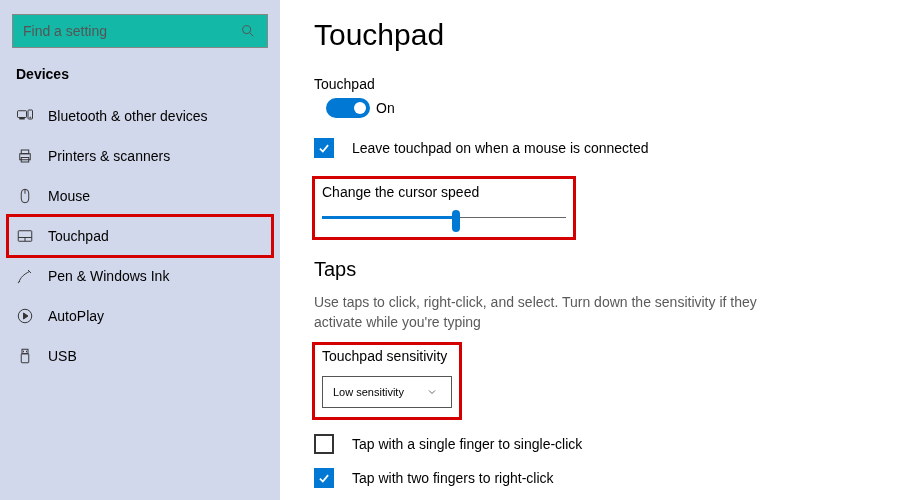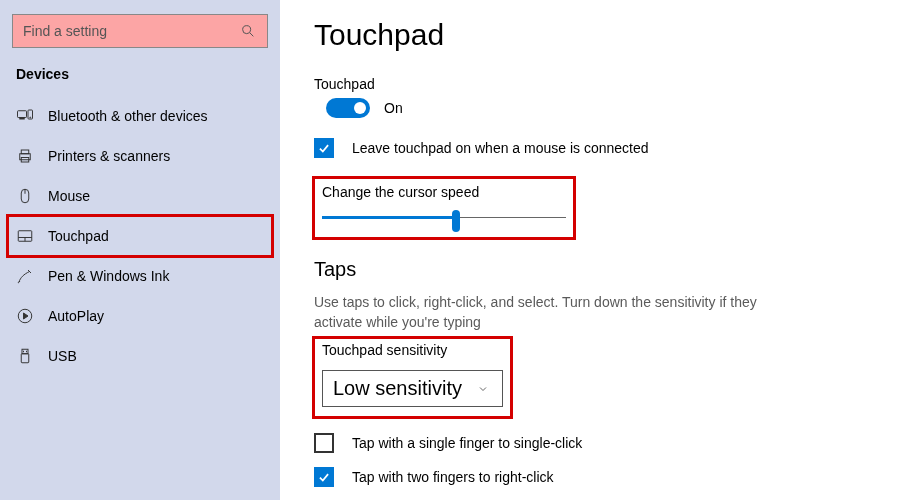--- a/index.html
+++ b/index.html
@@ -30,21 +30,21 @@
     width: 18px;
     height: 18px;
     display: inline-flex;
     align-items: center;
     justify-content: center;
     color: #333;
   }
   .search-box {
     margin: 2px 4px 14px 4px;
     border: 1px solid #888;
-    background: #fca5a5;
+    background: #14b8a6;
     display: flex;
     align-items: center;
     padding: 0 10px;
     height: 34px;
   }
   .search-box input {
     flex: 1;
     border: none;
     background: transparent;
     font-size: 14px;
@@ -82,21 +82,21 @@
     font-size: 30px;
     margin-bottom: 24px;
   }
   .sub-label {
     font-size: 14px;
     margin-bottom: 6px;
   }
   .toggle-row {
     display: flex;
     align-items: center;
-    gap: 14px;
+    gap: 6px;
     margin-bottom: 20px;
     padding-left: 12px;
   }
   .toggle {
     width: 44px;
     height: 20px;
     border-radius: 10px;
     background: #0078d4;
     position: relative;
     cursor: pointer;
@@ -169,36 +169,36 @@
   }
   h2 {
     font-weight: 400;
     font-size: 20px;
     margin: 20px 0 12px 0;
   }
   .desc {
     color: #5a5a5a;
     font-size: 14px;
     line-height: 1.4;
-    margin-bottom: 6px;
+    margin-bottom: 12px;
     max-width: 460px;
   }
   .dropdown-group {
     padding: 4px 8px 10px 8px;
     display: inline-block;
   }
   .dropdown {
     margin-top: 6px;
     border: 1px solid #555;
     padding: 6px 10px;
     display: inline-flex;
     align-items: center;
     gap: 12px;
     cursor: pointer;
-    font-size: 20px;
+    font-size: 11px;
     min-width: 130px;
     justify-content: space-between;
   }
 </style>
 </head>
 <body>
 
 <div class="sidebar">
 
   <div class="search-box">

